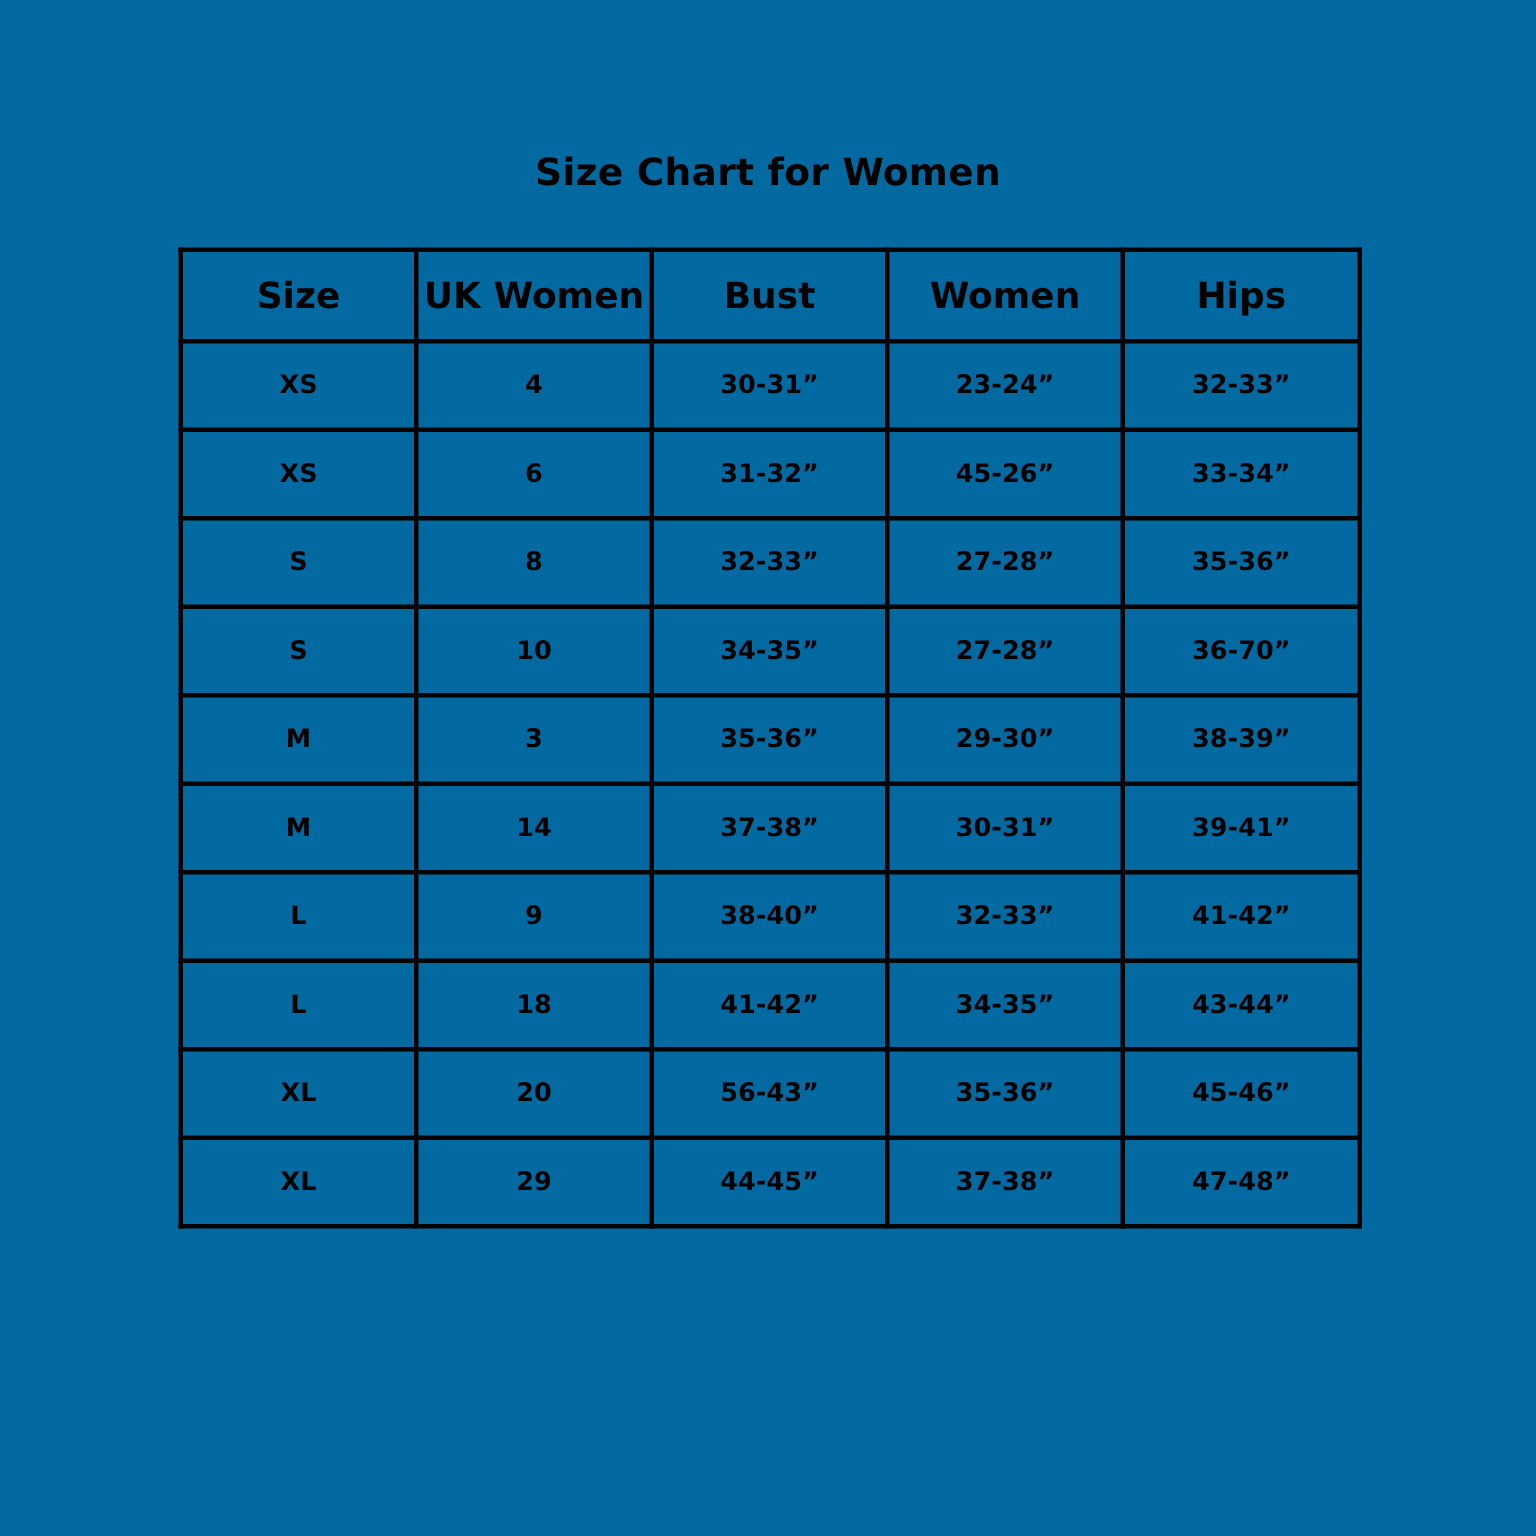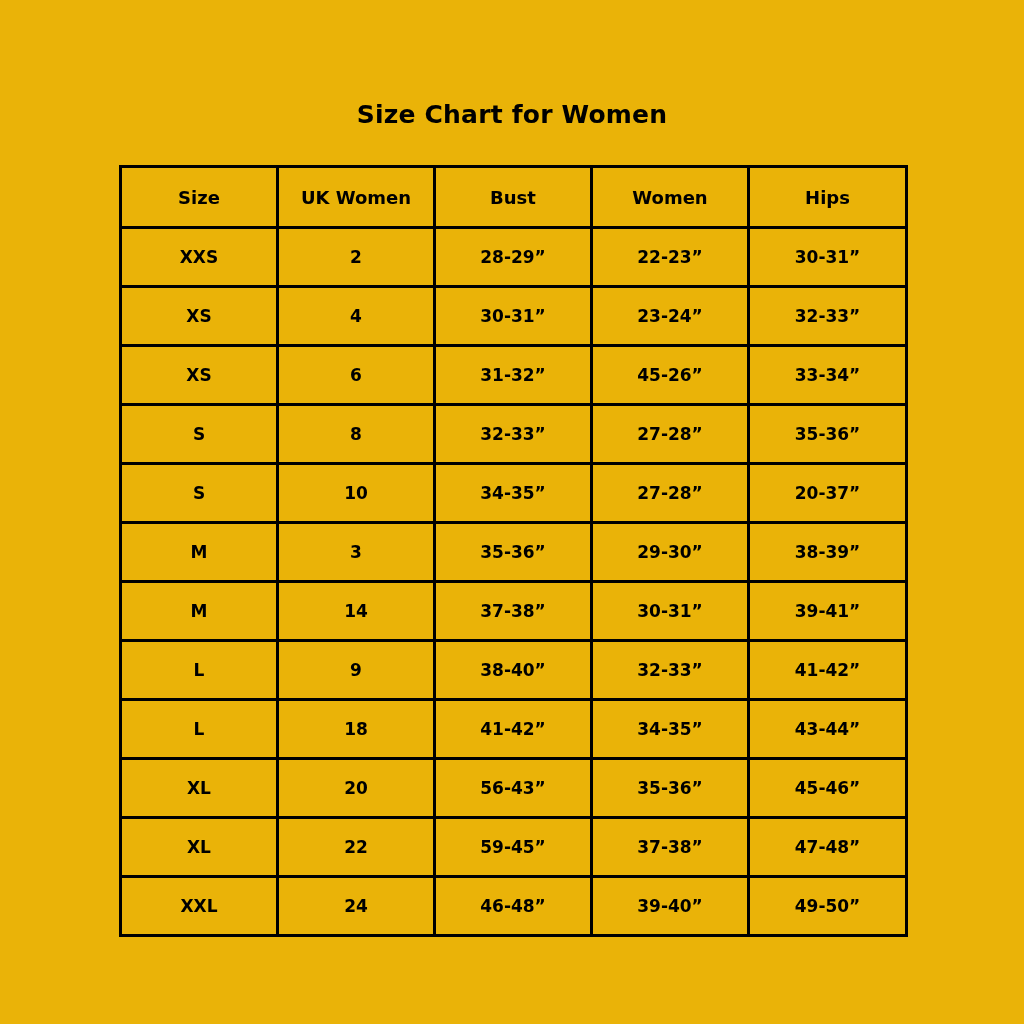--- a/index.html
+++ b/index.html
@@ -11,21 +11,21 @@
     width: 1024px;
     height: 1024px;
     font-family: "DejaVu Sans", "Liberation Sans", sans-serif;
     color: #000000;
     overflow: hidden;
   }
   .page {
     width: 1024px;
     height: 1024px;
     position: relative;
-    background: #eab308;
+    background: #0369a1;
   }
   .chart-title {
     position: absolute;
     top: 100px;
     left: 0;
     width: 1024px;
     text-align: center;
     font-size: 25px;
     font-weight: bold;
     letter-spacing: 0.2px;
@@ -45,21 +45,21 @@
   table.size-chart td {
     border: 3px solid #000000;
     text-align: center;
     font-weight: bold;
     font-size: 17px;
     height: 56px;
     padding: 0;
     vertical-align: middle;
   }
   table.size-chart th {
-    font-size: 18px;
+    font-size: 24px;
     height: 58px;
   }
   col.c0 { width: 157px; }
   col.c1 { width: 157px; }
   col.c2 { width: 157px; }
   col.c3 { width: 157px; }
   col.c4 { width: 158px; }
 </style>
 </head>
 <body>
@@ -81,27 +81,20 @@
         <tr>
           <th>Size</th>
           <th>UK Women</th>
           <th>Bust</th>
           <th>Women</th>
           <th>Hips</th>
         </tr>
       </thead>
       <tbody>
         <tr>
-          <td>XXS</td>
-          <td>2</td>
-          <td>28-29”</td>
-          <td>22-23”</td>
-          <td>30-31”</td>
-        </tr>
-        <tr>
           <td>XS</td>
           <td>4</td>
           <td>30-31”</td>
           <td>23-24”</td>
           <td>32-33”</td>
         </tr>
         <tr>
           <td>XS</td>
           <td>6</td>
           <td>31-32”</td>
@@ -113,21 +106,21 @@
           <td>8</td>
           <td>32-33”</td>
           <td>27-28”</td>
           <td>35-36”</td>
         </tr>
         <tr>
           <td>S</td>
           <td>10</td>
           <td>34-35”</td>
           <td>27-28”</td>
-          <td>20-37”</td>
+          <td>36-70”</td>
         </tr>
         <tr>
           <td>M</td>
           <td>3</td>
           <td>35-36”</td>
           <td>29-30”</td>
           <td>38-39”</td>
         </tr>
         <tr>
           <td>M</td>
@@ -152,29 +145,22 @@
         </tr>
         <tr>
           <td>XL</td>
           <td>20</td>
           <td>56-43”</td>
           <td>35-36”</td>
           <td>45-46”</td>
         </tr>
         <tr>
           <td>XL</td>
-          <td>22</td>
-          <td>59-45”</td>
+          <td>29</td>
+          <td>44-45”</td>
           <td>37-38”</td>
           <td>47-48”</td>
-        </tr>
-        <tr>
-          <td>XXL</td>
-          <td>24</td>
-          <td>46-48”</td>
-          <td>39-40”</td>
-          <td>49-50”</td>
         </tr>
       </tbody>
     </table>
   </div>
 
 </div>
 
 </body></html>

